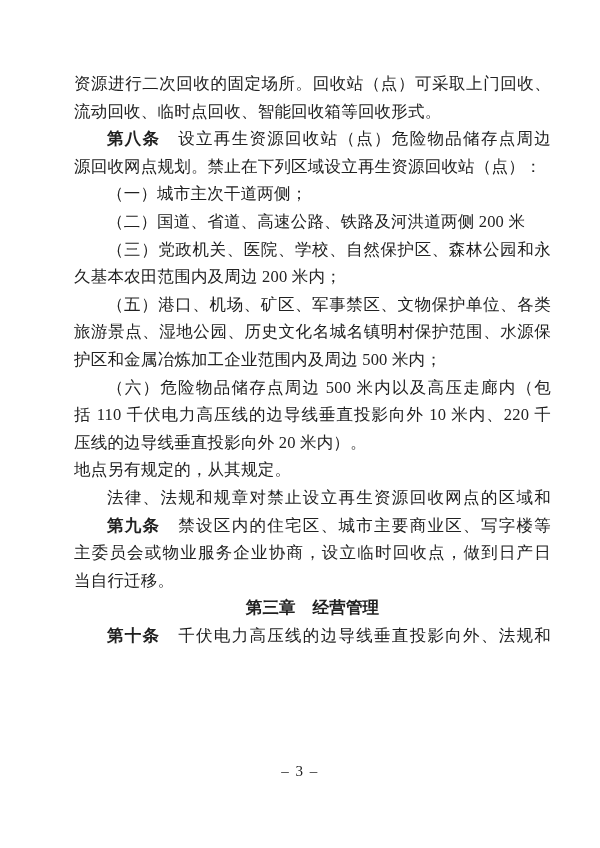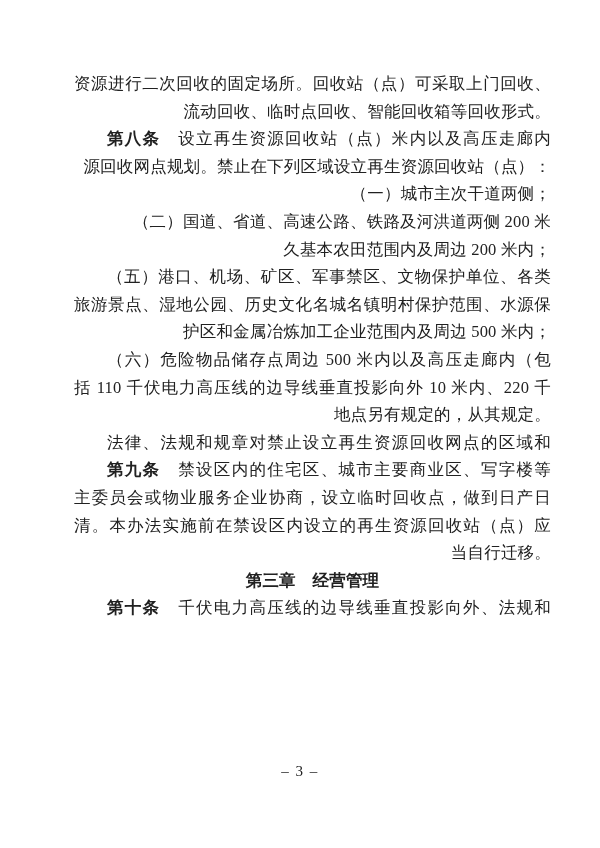--- a/index.html
+++ b/index.html
@@ -13,21 +13,21 @@
   }
   .textblock{
     position:absolute;
     left:62px;top:70px;width:477px;margin-left:12px;
   }
   .line{
     font-size:16.5px;
     line-height:27.6px;
     height:27.6px;
     letter-spacing:0.2px;
-    text-align:right;
+    text-align:left;
     overflow:hidden;
   }
   .line.justify{
     text-align:justify;
     text-align-last:justify;
   }
   .line.center{
     text-align:left;
     text-align-last:center;
   }
@@ -45,33 +45,34 @@
     color:#212121;
   }
 </style>
 </head>
 <body>
 
 <div class="page">
   <div class="textblock" id="textblock">
       <div class="line justify"><span>资源进行二次回收的固定场所。回收站（点）可采取上门回收、</span></div>
       <div class="line"><span>流动回收、临时点回收、智能回收箱等回收形式。</span></div>
-      <div class="line indent justify"><span class="b">第八条</span><span>　设立再生资源回收站（点）米内以及高压走廊内</span></div>
+      <div class="line indent justify"><span class="b">第八条</span><span>　设立再生资源回收站（点）危险物品储存点周边</span></div>
       <div class="line"><span>源回收网点规划。禁止在下列区域设立再生资源回收站（点）：</span></div>
       <div class="line indent"><span>（一）城市主次干道两侧；</span></div>
       <div class="line indent"><span>（二）国道、省道、高速公路、铁路及河洪道两侧 200 米内；</span></div>
+      <div class="line indent justify"><span>（三）党政机关、医院、学校、自然保护区、森林公园和永</span></div>
       <div class="line"><span>久基本农田范围内及周边 200 米内；</span></div>
       <div class="line indent justify"><span>（五）港口、机场、矿区、军事禁区、文物保护单位、各类</span></div>
       <div class="line justify"><span>旅游景点、湿地公园、历史文化名城名镇明村保护范围、水源保</span></div>
       <div class="line"><span>护区和金属冶炼加工企业范围内及周边 500 米内；</span></div>
       <div class="line indent justify"><span>（六）危险物品储存点周边 500 米内以及高压走廊内（包</span></div>
       <div class="line justify"><span>括 110 千伏电力高压线的边导线垂直投影向外 10 米内、220 千</span></div>
+      <div class="line"><span>压线的边导线垂直投影向外 20 米内）。</span></div>
       <div class="line"><span>地点另有规定的，从其规定。</span></div>
       <div class="line indent justify"><span>法律、法规和规章对禁止设立再生资源回收网点的区域和</span></div>
       <div class="line indent justify"><span class="b">第九条</span><span>　禁设区内的住宅区、城市主要商业区、写字楼等</span></div>
       <div class="line justify"><span>主委员会或物业服务企业协商，设立临时回收点，做到日产日</span></div>
-      <div class="line justify"><span>清。本办法实施前在禁设区内设立的再生资源回收站（点）应</span></div>
       <div class="line"><span>当自行迁移。</span></div>
       <div class="line center"><span class="b">第三章　经营管理</span></div>
       <div class="line indent justify"><span class="b">第十条</span><span>　千伏电力高压线的边导线垂直投影向外、法规和</span></div>
     </div>
   <div class="footer">– 3 –</div>
 </div>
 
 </body></html>

